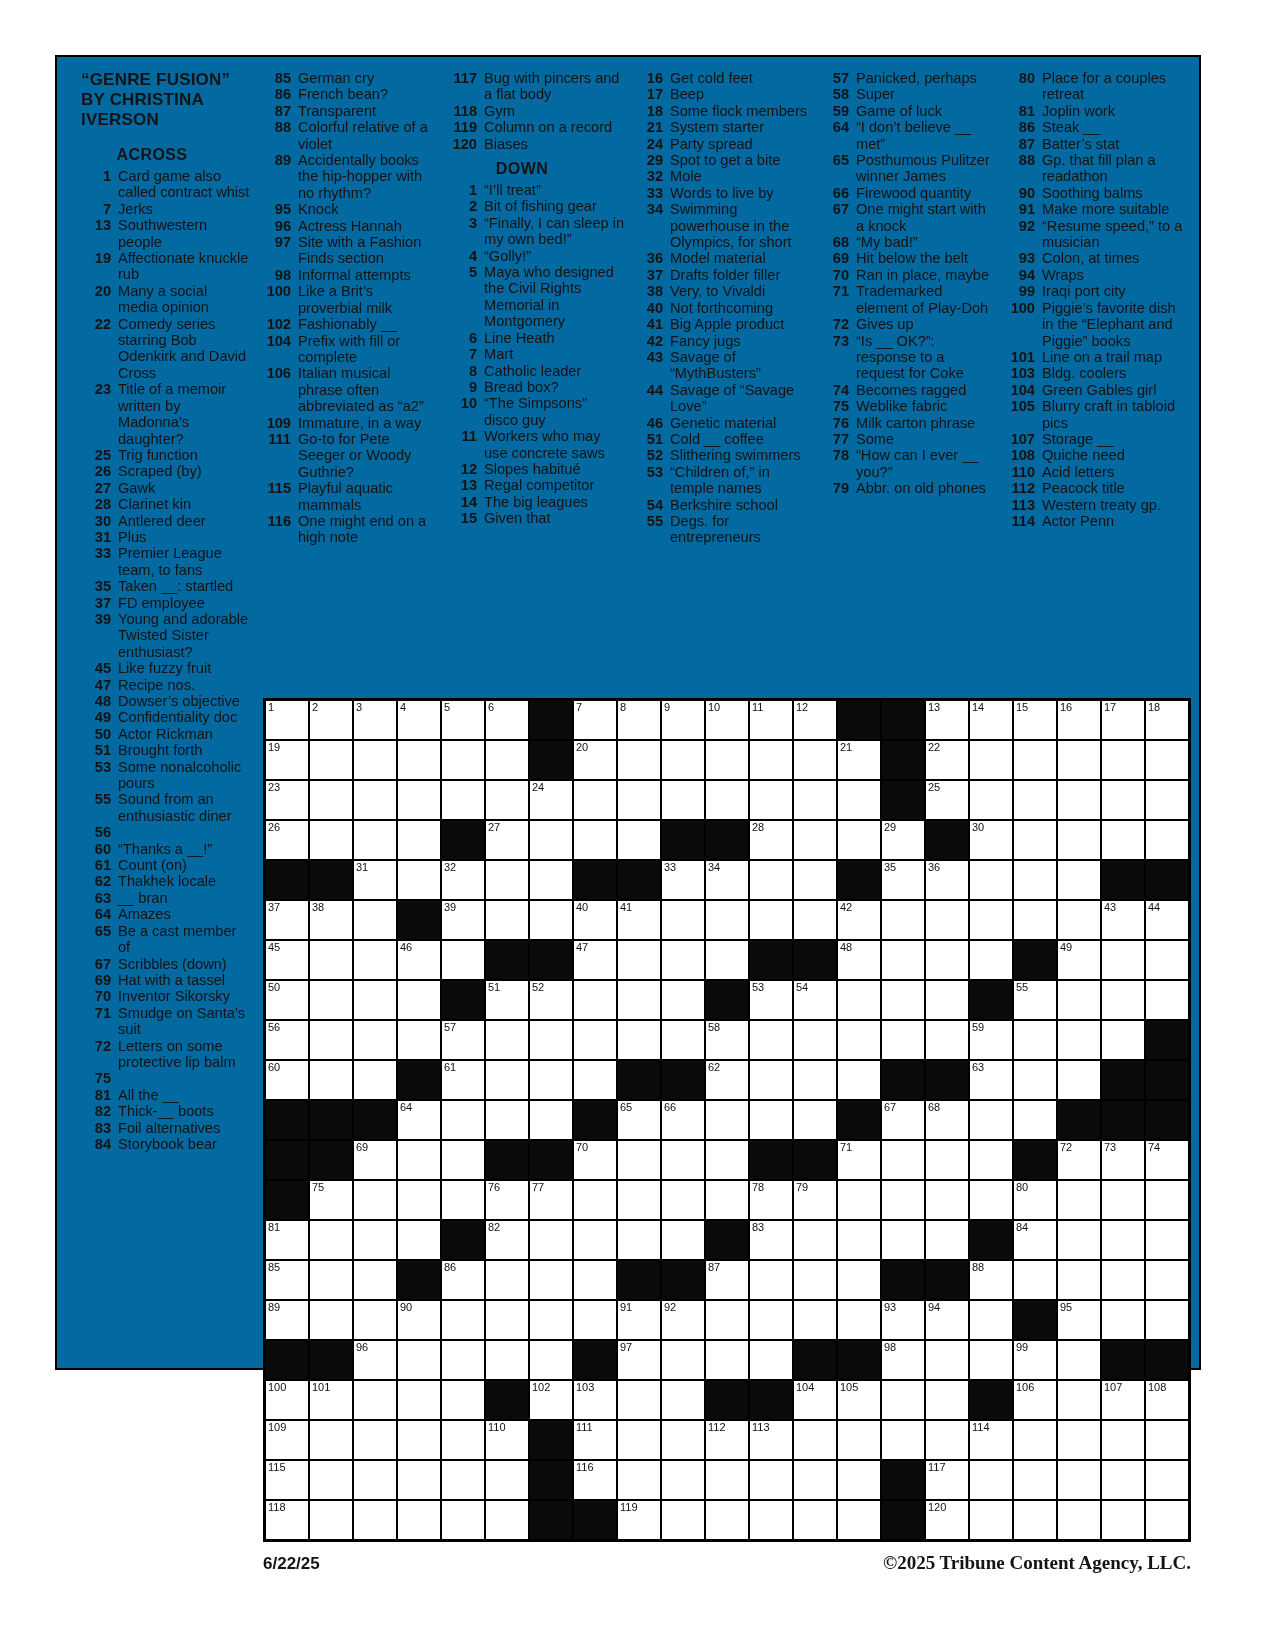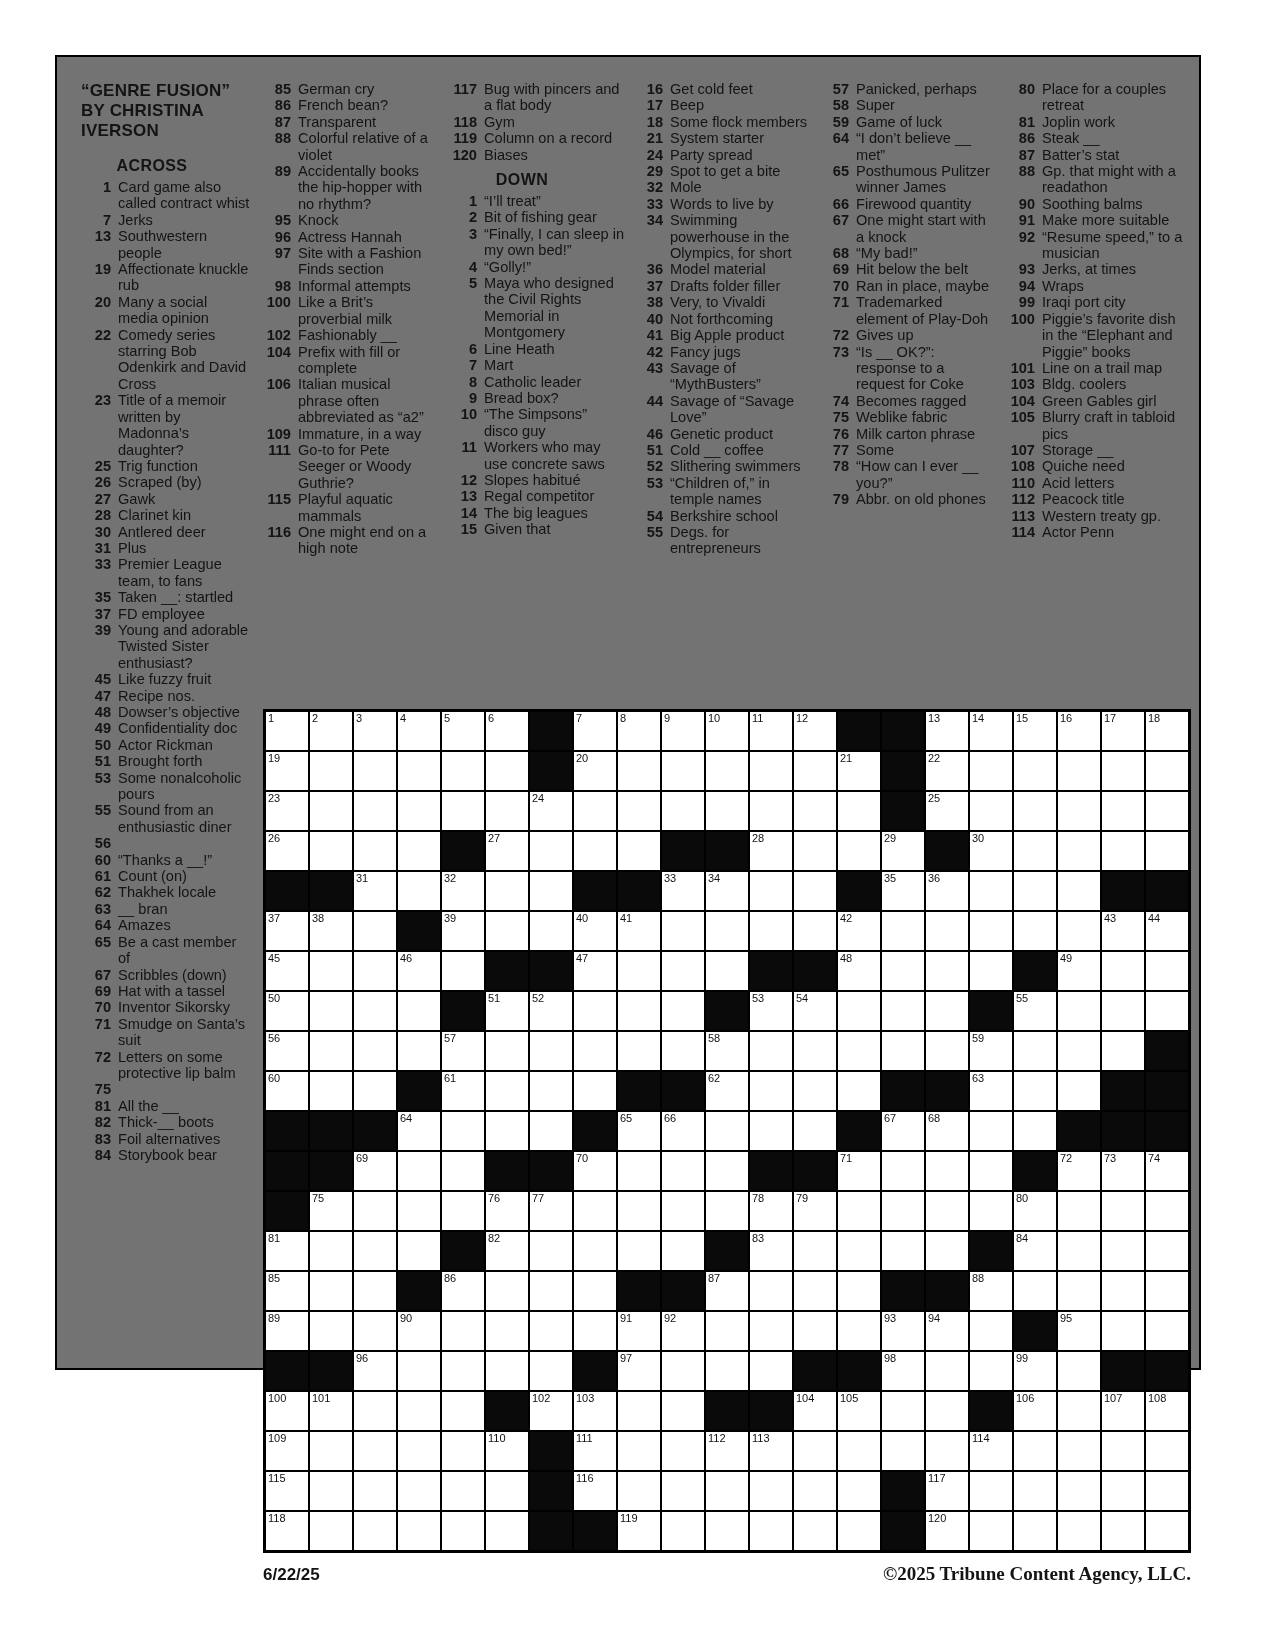--- a/index.html
+++ b/index.html
@@ -1,17 +1,17 @@
 <!DOCTYPE html>
 <html><head>
 <meta charset="utf-8">
 <style>
   html,body{margin:0;padding:0;background:#fff;}
   body{width:1265px;height:1637px;position:relative;font-family:"Liberation Sans",sans-serif;color:#141414;}
-  .page{position:absolute;left:55px;top:55px;width:1146px;height:1315px;border:2px solid #000;box-sizing:border-box;padding:24px 14px 0 24px;background:#737373;}
+  .page{position:absolute;left:55px;top:55px;width:1146px;height:1315px;border:2px solid #000;box-sizing:border-box;padding:13px 14px 0 24px;background:#0369a1;}
   .content{display:flex;align-items:flex-start;}
   .col-first{width:170px;flex:none;}
   .right{flex:1;min-width:0;padding-left:10px;}
   .top-cols{display:flex;gap:8px;height:602px;overflow:hidden;align-items:flex-start;}
   .clue-col{width:178px;flex:none;}
   .title-line{font-weight:700;font-size:17px;line-height:20px;letter-spacing:.2px;}
   .title-block{margin-bottom:16px;}
   .sec-head{text-align:center;font-weight:700;font-size:16px;line-height:18px;margin:8px 28px 4px 0;letter-spacing:.4px;}
   .clue{display:flex;font-size:14.6px;line-height:16.4px;}
   .cnum{flex:0 0 30px;text-align:right;padding-right:7px;font-weight:700;}
@@ -418,21 +418,21 @@
             <div class="clue">
               <span class="cnum">43</span>
               <span class="ctext">Savage of “MythBusters”</span>
             </div>
             <div class="clue">
               <span class="cnum">44</span>
               <span class="ctext">Savage of “Savage Love”</span>
             </div>
             <div class="clue">
               <span class="cnum">46</span>
-              <span class="ctext">Genetic product</span>
+              <span class="ctext">Genetic material</span>
             </div>
             <div class="clue">
               <span class="cnum">51</span>
               <span class="ctext">Cold __ coffee</span>
             </div>
             <div class="clue">
               <span class="cnum">52</span>
               <span class="ctext">Slithering swimmers</span>
             </div>
             <div class="clue">
@@ -538,37 +538,37 @@
             <div class="clue">
               <span class="cnum">86</span>
               <span class="ctext">Steak __</span>
             </div>
             <div class="clue">
               <span class="cnum">87</span>
               <span class="ctext">Batter’s stat</span>
             </div>
             <div class="clue">
               <span class="cnum">88</span>
-              <span class="ctext">Gp. that might with a readathon</span>
+              <span class="ctext">Gp. that fill plan a readathon</span>
             </div>
             <div class="clue">
               <span class="cnum">90</span>
               <span class="ctext">Soothing balms</span>
             </div>
             <div class="clue">
               <span class="cnum">91</span>
               <span class="ctext">Make more suitable</span>
             </div>
             <div class="clue">
               <span class="cnum">92</span>
               <span class="ctext">“Resume speed,” to a musician</span>
             </div>
             <div class="clue">
               <span class="cnum">93</span>
-              <span class="ctext">Jerks, at times</span>
+              <span class="ctext">Colon, at times</span>
             </div>
             <div class="clue">
               <span class="cnum">94</span>
               <span class="ctext">Wraps</span>
             </div>
             <div class="clue">
               <span class="cnum">99</span>
               <span class="ctext">Iraqi port city</span>
             </div>
             <div class="clue">

